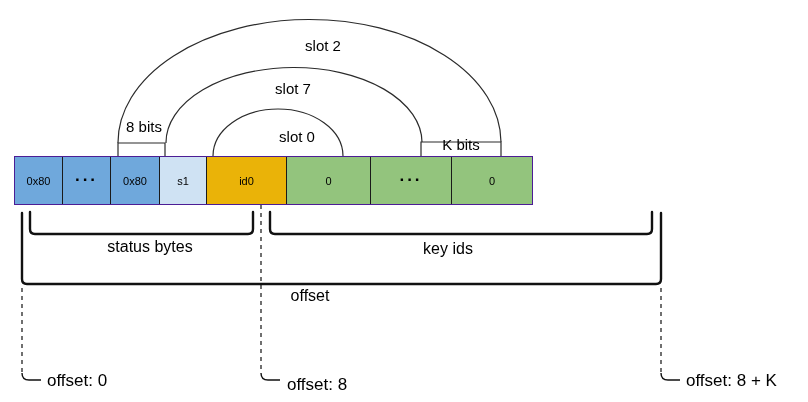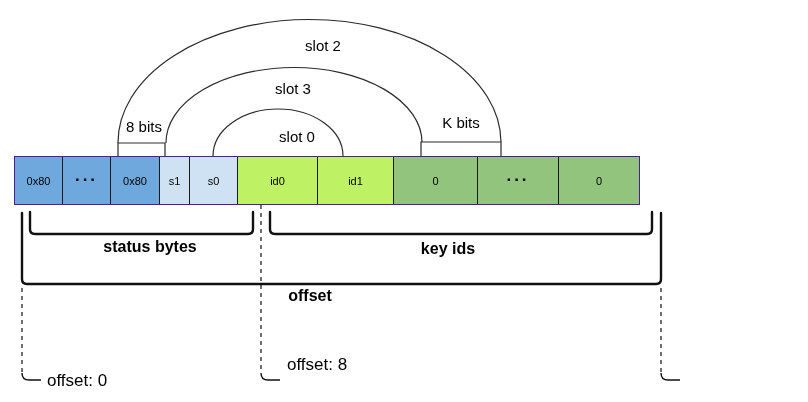--- a/index.html
+++ b/index.html
@@ -3,35 +3,35 @@
 <meta charset="utf-8">
 <style>
   html,body{margin:0;padding:0;background:#fff;}
   .stage{
     position:relative;width:808px;height:402px;background:#ffffff;
     font-family:"Liberation Sans", sans-serif;color:#000;overflow:hidden;
   }
   .layer{position:absolute;left:0;top:0;}
   .lbl{position:absolute;white-space:nowrap;font-size:15px;line-height:1.1;text-align:right;}
   .ctr{transform:translateX(-50%);}
-  .bold{font-weight:bold;font-size:16px;}
+  .bold{font-weight:normal;font-size:16px;}
   .offset{font-size:17px;}
   .cells{
     position:absolute;left:14px;top:156px;height:49px;
     display:flex;box-sizing:border-box;border:1px solid #4c1d95;
   }
   .cell{
     box-sizing:border-box;border-right:1px solid #1a1a1a;
     display:flex;align-items:center;justify-content:center;
     font-size:11px;height:100%;
   }
   .cell:last-child{border-right:none;}
   .c-blue{background:#6fa8dc;}
   .c-pblue{background:#cfe2f3;}
-  .c-pgreen{background:#bef264;}
+  .c-pgreen{background:#eab308;}
   .c-green{background:#93c47d;}
   .dots span{display:inline-block;transform:translateY(-5px);font-weight:bold;font-size:17px;letter-spacing:3px;}
 </style>
 </head>
 <body>
 
 <div class="stage">
 
   <svg class="layer" width="808" height="402" viewBox="0 0 808 402">
 
@@ -58,50 +58,45 @@
   <div class="cells">
     <div class="cell c-blue" style="width:48px">
         <span>0x80</span>
       </div>
     <div class="cell c-blue dots" style="width:48px">
         <span>...</span>
       </div>
     <div class="cell c-blue" style="width:49px">
         <span>0x80</span>
       </div>
-    <div class="cell c-pblue" style="width:30px">
+    <div class="cell c-pblue" style="width:47px">
         <span>s1</span>
-      </div>
-    <div class="cell c-pblue" style="width:48px">
-        <span>s0</span>
       </div>
     <div class="cell c-pgreen" style="width:80px">
         <span>id0</span>
-      </div>
-    <div class="cell c-pgreen" style="width:76px">
-        <span>id1</span>
       </div>
     <div class="cell c-green" style="width:84px">
         <span>0</span>
       </div>
     <div class="cell c-green dots" style="width:81px">
         <span>...</span>
       </div>
     <div class="cell c-green" style="width:80px">
         <span>0</span>
       </div>
   </div>
 
   <div class="lbl ctr" style="left:297px;top:129px">slot 0</div>
-  <div class="lbl ctr" style="left:293px;top:81px">slot 3</div>
+  <div class="lbl ctr" style="left:293px;top:81px">slot 7</div>
   <div class="lbl ctr" style="left:323px;top:38px">slot 2</div>
 
   <div class="lbl ctr" style="left:144px;top:119px">8 bits</div>
-  <div class="lbl ctr" style="left:461px;top:115px">K bits</div>
+  <div class="lbl ctr" style="left:461px;top:137px">K bits</div>
 
   <div class="lbl ctr bold" style="left:150px;top:238px">status bytes</div>
   <div class="lbl ctr bold" style="left:448px;top:240px">key ids</div>
   <div class="lbl ctr bold" style="left:310px;top:287px">offset</div>
 
   <div class="lbl offset" style="left:47px;top:372px">offset: 0</div>
-  <div class="lbl offset" style="left:287px;top:356px">offset: 8</div>
+  <div class="lbl offset" style="left:287px;top:376px">offset: 8</div>
+  <div class="lbl offset" style="left:686px;top:372px">offset: 8 + K</div>
 
 </div>
 
 </body></html>

